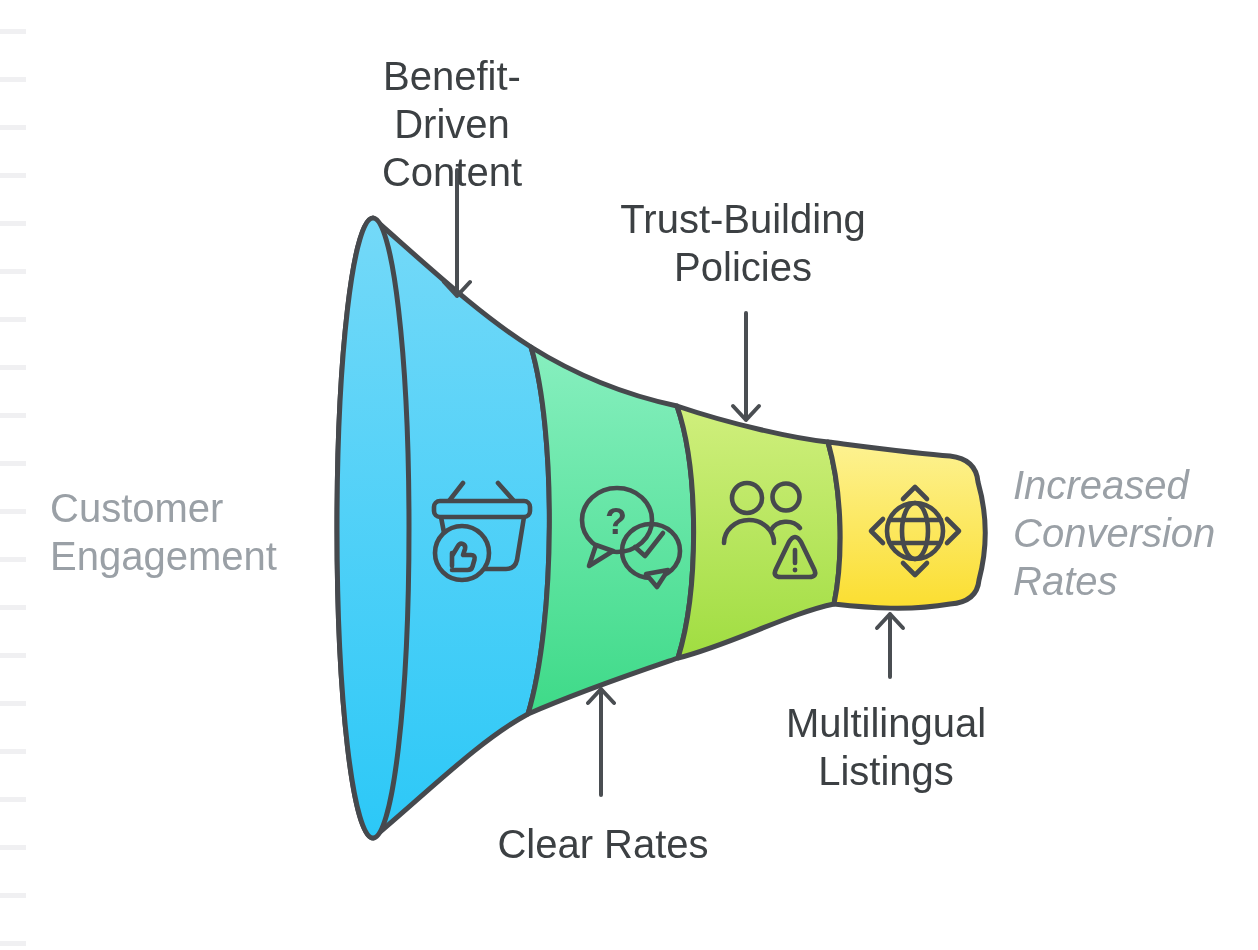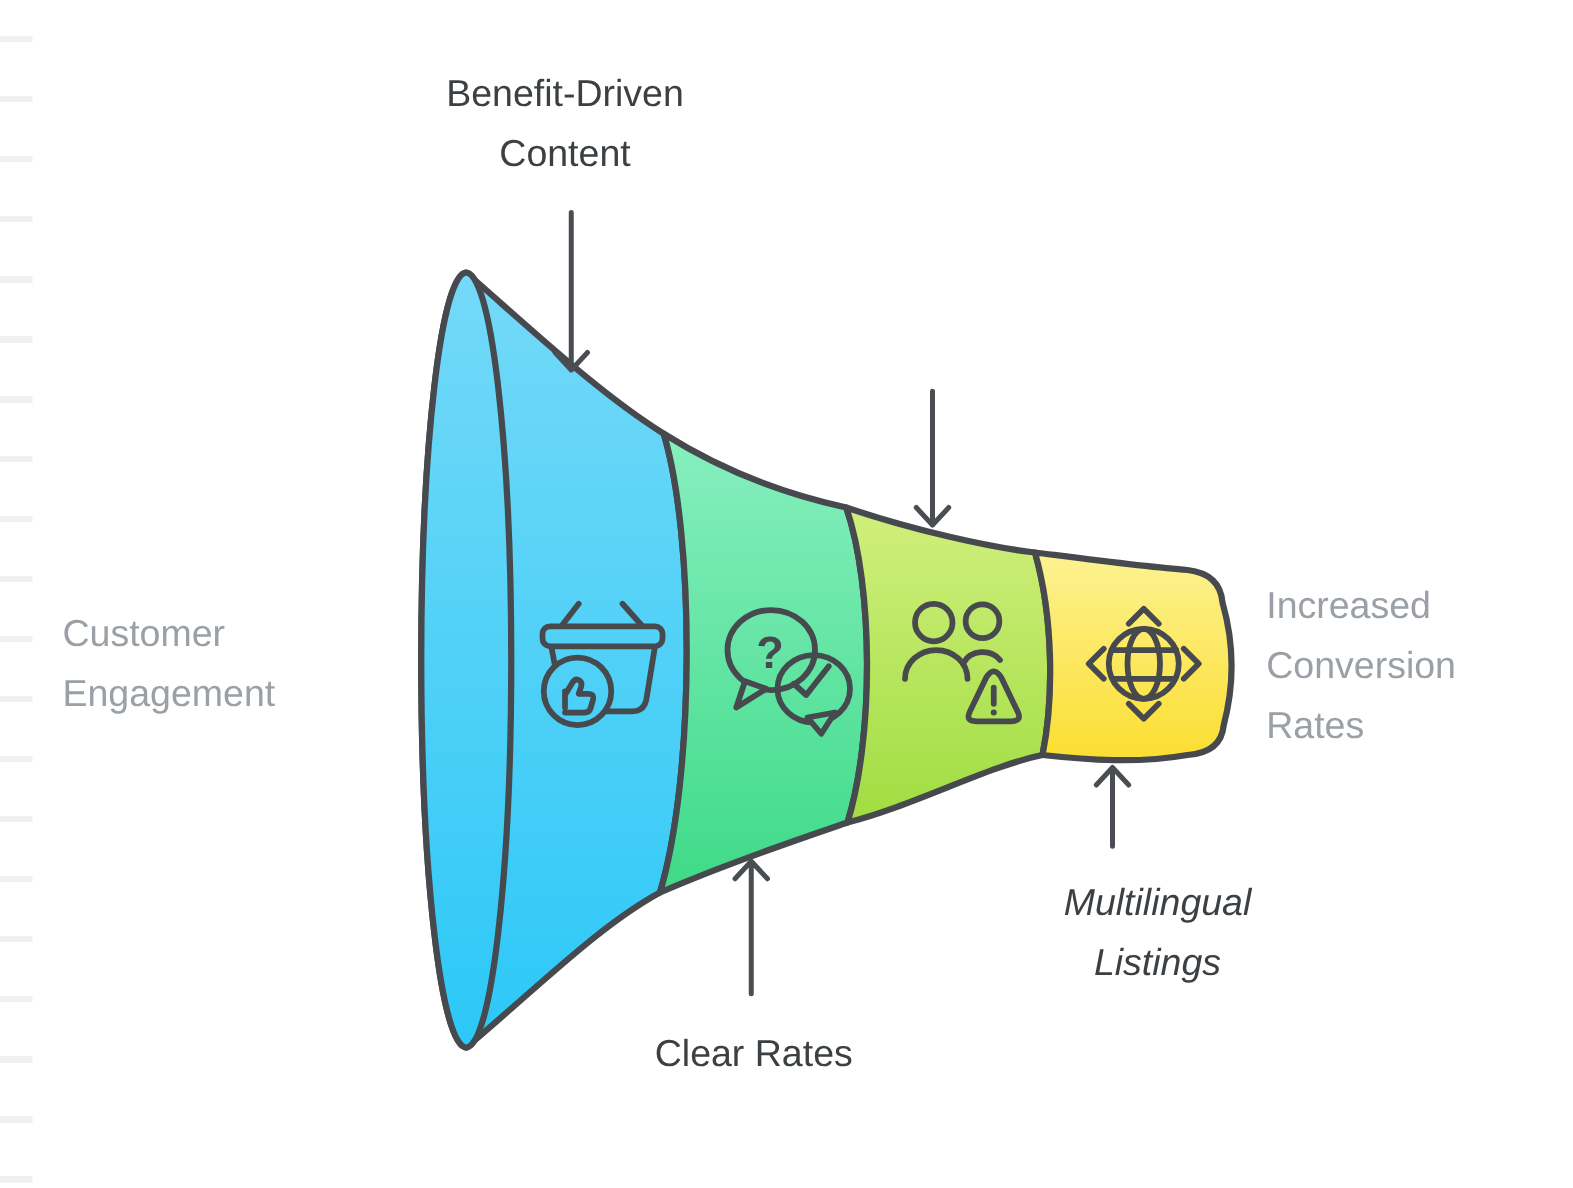--- a/index.html
+++ b/index.html
@@ -12,29 +12,29 @@
   svg{position:absolute;left:0;top:0;}
   .seg{stroke:var(--outline-color);stroke-width:5;stroke-linejoin:round;}
   .ic{stroke:var(--outline-color);stroke-width:4.6;fill:none;
       stroke-linecap:round;stroke-linejoin:round;}
   .icfill{stroke:var(--outline-color);stroke-width:4.6;
       stroke-linecap:round;stroke-linejoin:round;}
   .arrow{stroke:var(--arrow-color);stroke-width:4;fill:none;
       stroke-linecap:round;stroke-linejoin:round;}
   .qmark{font-family:"Liberation Sans",sans-serif;font-weight:bold;font-size:36px;
       fill:var(--outline-color);text-anchor:middle;}
-  .label{position:absolute;font-size:30px;line-height:48px;}
+  .label{position:absolute;font-size:40px;line-height:48px;}
   .label.dark{color:var(--stage-label-color);text-align:center;}
   .label.gray{color:var(--side-label-color);}
   #lbl-benefit{left:327px;top:52px;width:250px;}
   #lbl-trust{left:618px;top:195px;width:250px;}
   #lbl-faqs{left:453px;top:820px;width:300px;}
-  #lbl-multi{left:796px;top:699px;width:260px;font-style:italic;}
+  #lbl-multi{left:756px;top:699px;width:260px;}
   #lbl-customer{left:50px;top:484px;width:260px;text-align:left;}
-  #lbl-conversion{left:1013px;top:461px;width:200px;text-align:left;}
+  #lbl-conversion{left:1013px;top:461px;width:200px;text-align:left;font-style:italic;}
 </style>
 </head>
 <body>
 
 <div id="stage">
 
   <div id="ruler"></div>
 
   <svg width="1258" height="950" viewBox="0 0 1258 950">
     <defs>
@@ -112,17 +112,18 @@
     </g>
     <g>
       <path class="arrow" d="M601,795 L601,689 M588,703 L601,689 L614,703"></path>
     </g>
     <g>
       <path class="arrow" d="M890,677 L890,614 M877,628 L890,614 L903,628"></path>
     </g>
   </svg>
 
   <div id="lbl-benefit" class="label dark">Benefit-Driven Content</div>
+  <div id="lbl-trust" class="label dark">Trust-Building Policies</div>
   <div id="lbl-faqs" class="label dark">Clear Rates</div>
   <div id="lbl-multi" class="label dark">Multilingual Listings</div>
   <div id="lbl-customer" class="label gray">Customer Engagement</div>
   <div id="lbl-conversion" class="label gray">Increased Conversion Rates</div>
 </div>
 
 </body></html>

